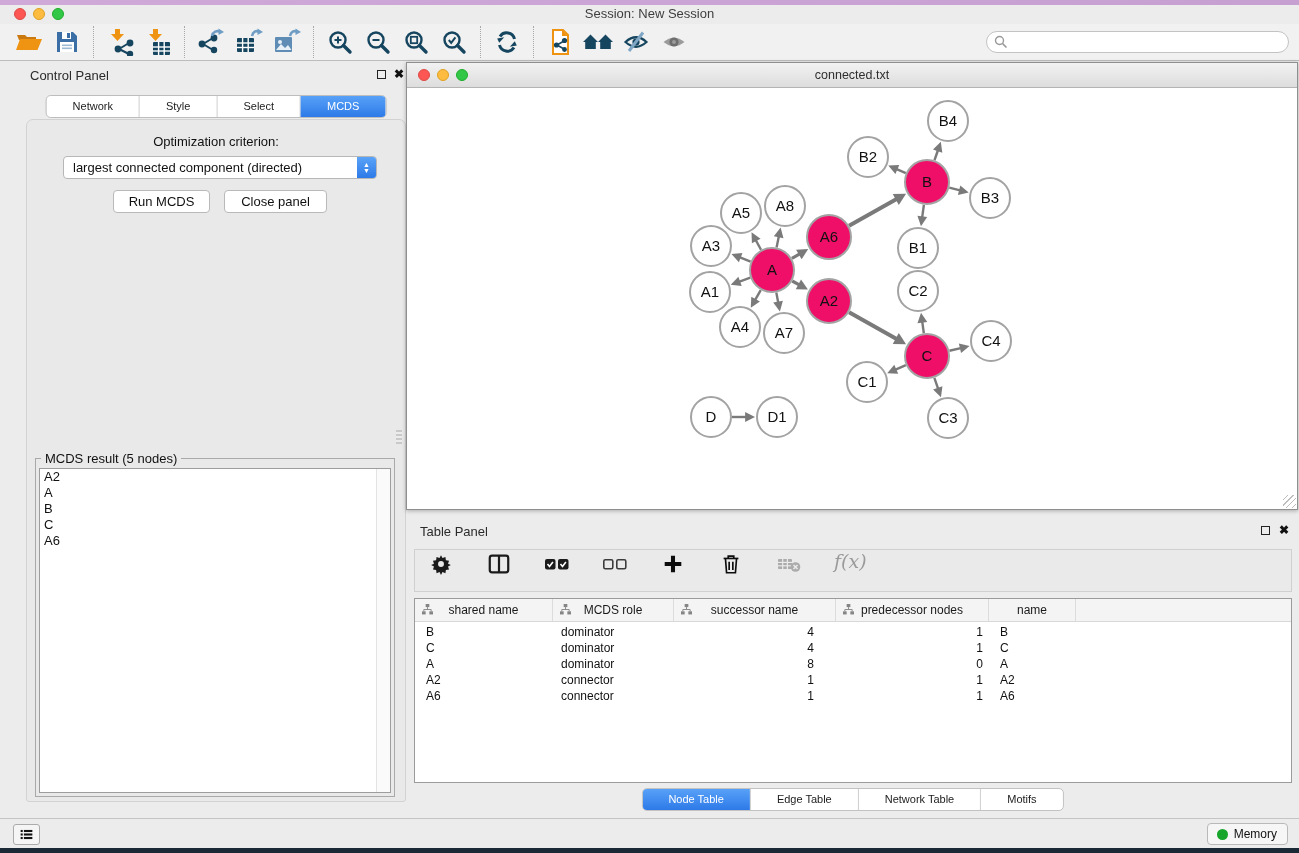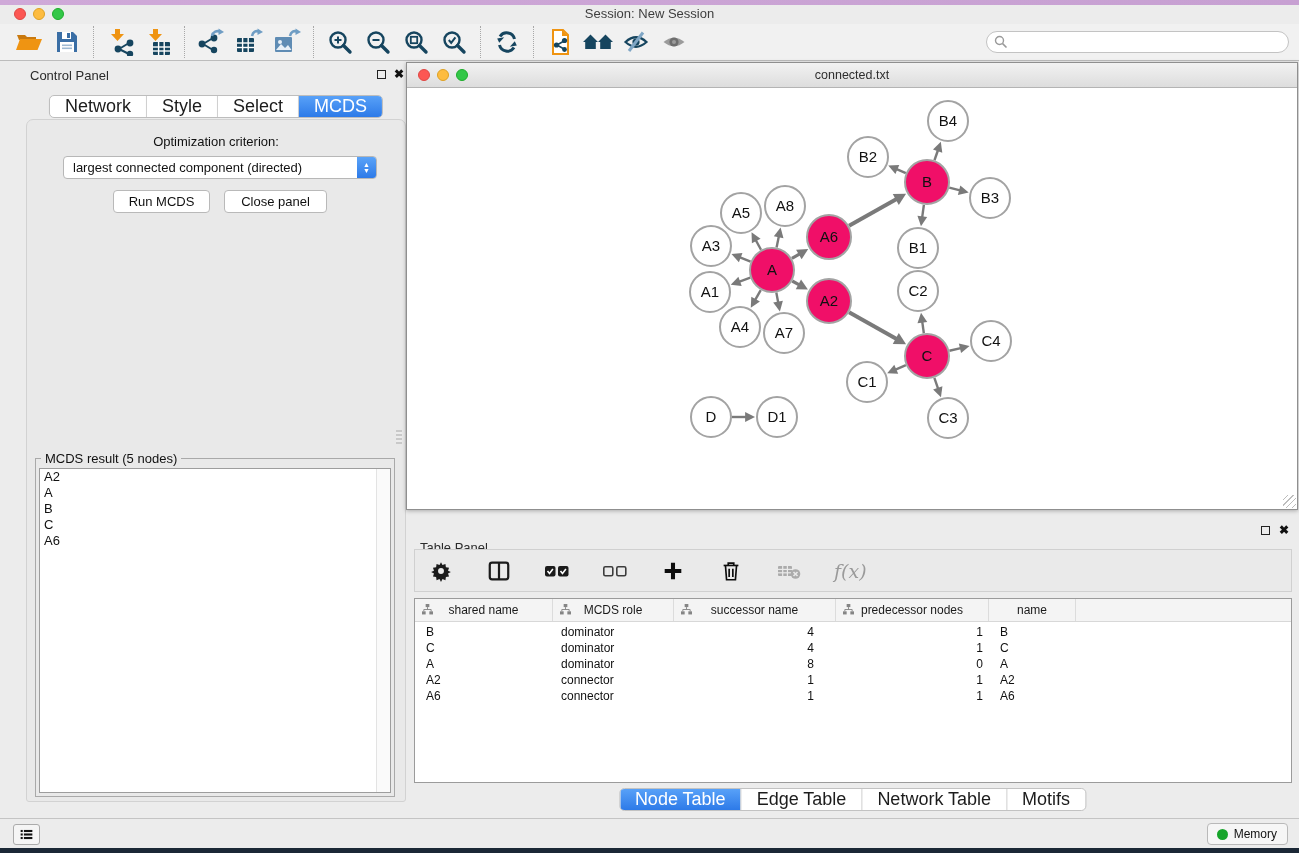--- a/index.html
+++ b/index.html
@@ -22,21 +22,21 @@
   .searchbox{margin-left:auto;margin-right:10px;width:294px;height:20px;background:#fff;border:1px solid #c3c3c3;border-radius:11px;display:flex;align-items:center;padding-left:7px;}
   .searchbox input{border:none;outline:none;flex:1;font-size:12px;background:transparent;height:16px;}
   
   .control-panel{position:absolute;left:0;top:62px;width:392px;height:748px;background:#ececec;margin-left:20px;}
   .panel-header{position:absolute;left:0;top:0;width:100%;height:26px;}
   .panel-header .ph-title{position:absolute;left:10px;top:6px;font-size:13px;color:#2b2b2b;}
   .ph-float{position:absolute;top:8px;width:9px;height:9px;border:1.5px solid #222;box-sizing:border-box;}
   .ph-close{position:absolute;top:5px;font-size:12px;font-weight:bold;color:#111;line-height:14px;}
   .control-panel .ph-float{right:26px;} .control-panel .ph-close{right:8px;}
   .cp-tabs{position:absolute;left:50%;transform:translateX(-50%);top:33px;display:flex;height:21px;border:1px solid #bdbdbd;border-radius:5px;background:#fff;overflow:hidden;}
-  .seg{font-size:18px;color:#1c1c1c;padding:2px 15px;line-height:17px;border-right:1px solid #cfcfcf;white-space:nowrap;cursor:pointer;}
+  .seg{font-size:11px;color:#1c1c1c;padding:2px 26px;line-height:17px;border-right:1px solid #cfcfcf;white-space:nowrap;cursor:pointer;}
   .seg:last-child{border-right:none;}
   .seg.active{background:linear-gradient(#58a1f8,#2d7ae8);color:#fff;}
   .cp-content{position:absolute;left:6px;right:6px;top:57px;bottom:8px;background:#e9e9e9;border:1px solid #d2d2d2;border-radius:7px 7px 3px 3px;}
   .opt-label{position:absolute;left:0;right:0;top:14px;text-align:center;font-size:13px;color:#111;}
   .dropdown{position:absolute;left:36px;top:36px;width:314px;height:23px;background:#fff;border:1px solid #b7b7b7;border-radius:4px;box-sizing:border-box;display:flex;align-items:center;cursor:pointer;}
   .dropdown .dd-text{flex:1;font-size:13px;color:#111;padding-left:9px;white-space:nowrap;overflow:hidden;}
   .dd-stepper{width:19px;height:21px;background:linear-gradient(#5aa3f8,#2d7ae8);border-radius:0 3px 3px 0;display:flex;flex-direction:column;align-items:center;justify-content:center;color:#fff;font-size:7px;line-height:6px;}
   .btn{position:absolute;top:70px;height:23px;background:#fff;border:1px solid #b9b9b9;border-radius:4px;font-size:13px;color:#111;font-family:inherit;cursor:pointer;}
   .btn.run{left:86px;width:97px;}
   .btn.closep{left:197px;width:103px;}
@@ -48,23 +48,23 @@
   .splitter-grip{position:absolute;left:396px;top:430px;width:6px;height:14px;background:repeating-linear-gradient(#c9c9c9 0 2px,#ececec 2px 4px);}
   
   .net-window{position:absolute;left:406px;top:62px;width:892px;height:448px;background:#fff;border:1px solid #8f8f8f;box-sizing:border-box;box-shadow:0 1px 4px rgba(0,0,0,.28);}
   .net-titlebar{position:relative;height:24px;background:linear-gradient(#f2f2f2,#dddddd);border-bottom:1px solid #b4b4b4;display:flex;align-items:center;justify-content:center;font-size:12.5px;color:#2e2e2e;}
   .net-titlebar .tl{top:6px;}
   .net-titlebar .tl.red{left:11px;} .net-titlebar .tl.yel{left:30px;} .net-titlebar .tl.grn{left:49px;}
   .net-canvas{position:relative;width:890px;height:421px;background:#fff;}
   .resize-grip{position:absolute;right:1px;bottom:1px;width:13px;height:13px;background:repeating-linear-gradient(135deg,transparent 0 3px,#bdbdbd 3px 4px);}
   
   .table-panel{position:absolute;left:406px;top:518px;width:893px;height:300px;background:#ececec;}
-  .table-panel .ph-title{left:14px;margin-top:16px;}
+  .table-panel .ph-title{left:14px;}
   .table-panel .ph-float{right:29px;} .table-panel .ph-close{right:10px;}
-  .tp-toolbar{position:absolute;left:8px;right:7px;top:31px;height:43px;background:#eaeaea;border:1px solid #d0d0d0;box-sizing:border-box;display:flex;align-items:center;padding-left:13px;gap:20px;}
+  .tp-toolbar{position:absolute;left:8px;right:7px;top:31px;height:43px;background:#eaeaea;border:1px solid #d0d0d0;box-sizing:border-box;display:flex;align-items:flex-start;padding-left:13px;gap:20px;}
   .tp-btn{width:26px;height:28px;display:flex;align-items:center;justify-content:center;background:none;border:none;padding:0;margin-right:12px;cursor:pointer;}
   .fx{font-family:"DejaVu Serif","Liberation Serif",serif;font-style:italic;font-size:19px;color:#9a9a9a;}
   .tp-table{position:absolute;left:8px;right:7px;top:80px;bottom:35px;background:#fff;border:1px solid #9b9b9b;box-sizing:border-box;overflow:hidden;}
   .thead{display:flex;height:22px;background:#f4f4f4;border-bottom:1px solid #d8d8d8;}
   .th{position:relative;display:flex;align-items:center;justify-content:center;font-size:12px;color:#1a1a1a;border-right:1px solid #dcdcdc;box-sizing:border-box;}
   .th .tree-icon{position:absolute;left:7px;top:5px;}
   .th.c0{width:138px;} .th.c1{width:121px;} .th.c2{width:162px;} .th.c3{width:153px;} .th.c4{width:87px;}
   .th.filler{flex:1;border-right:none;}
   .tbody{padding-top:2px;}
   .tr{display:flex;height:16px;align-items:center;}

